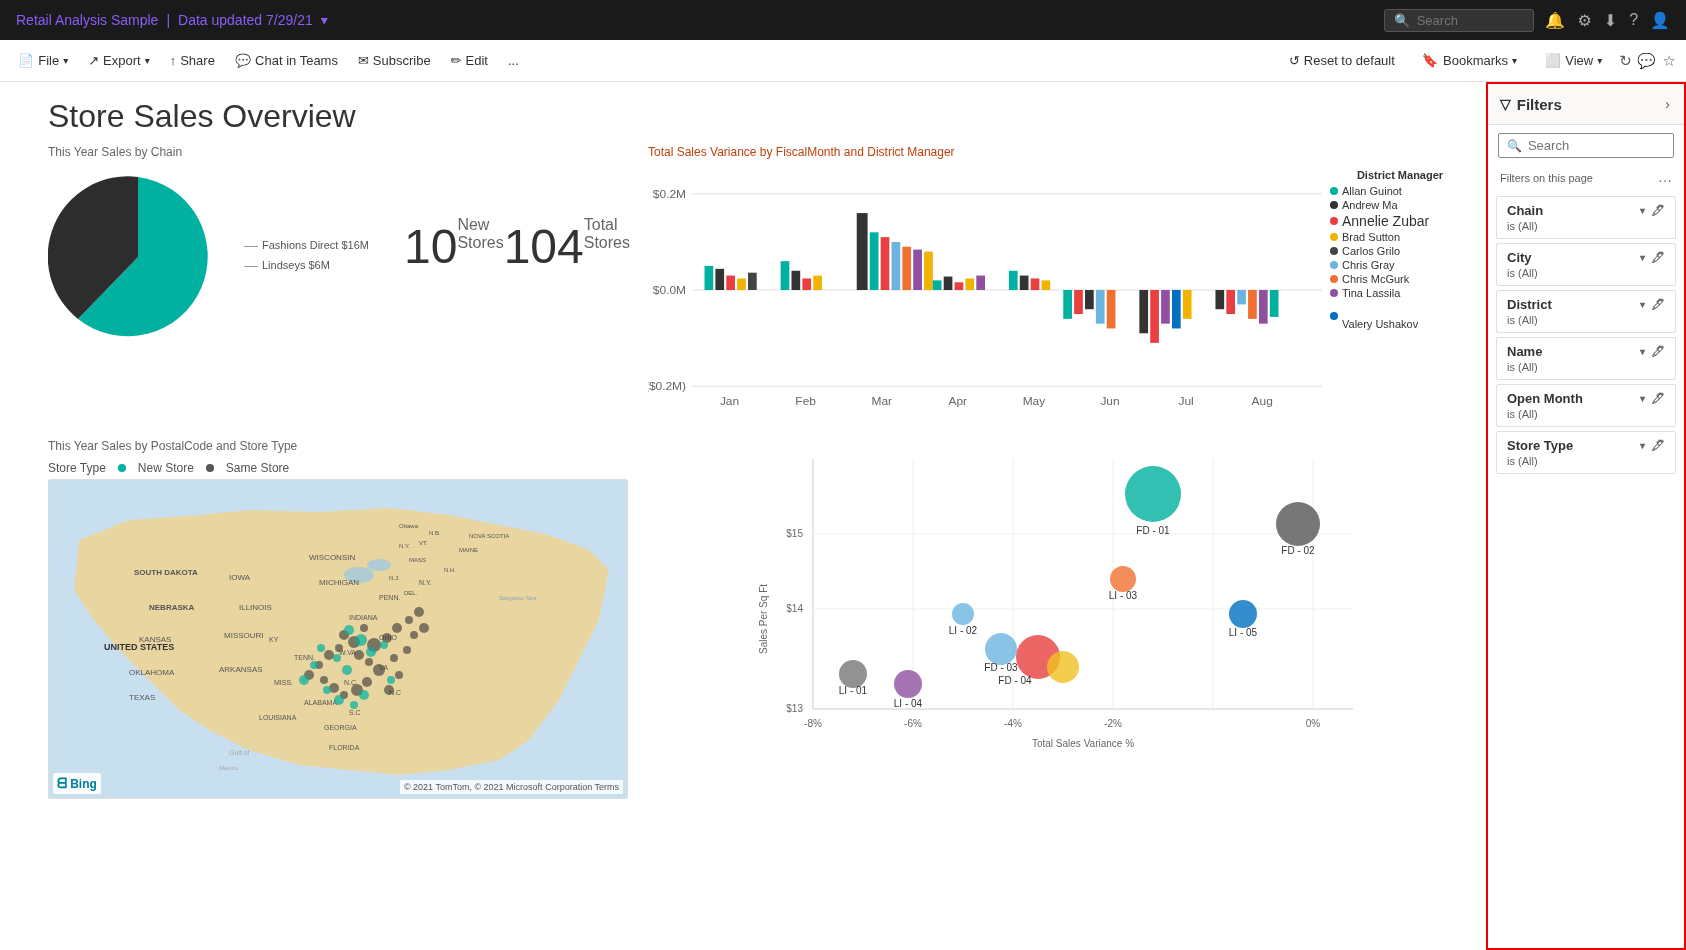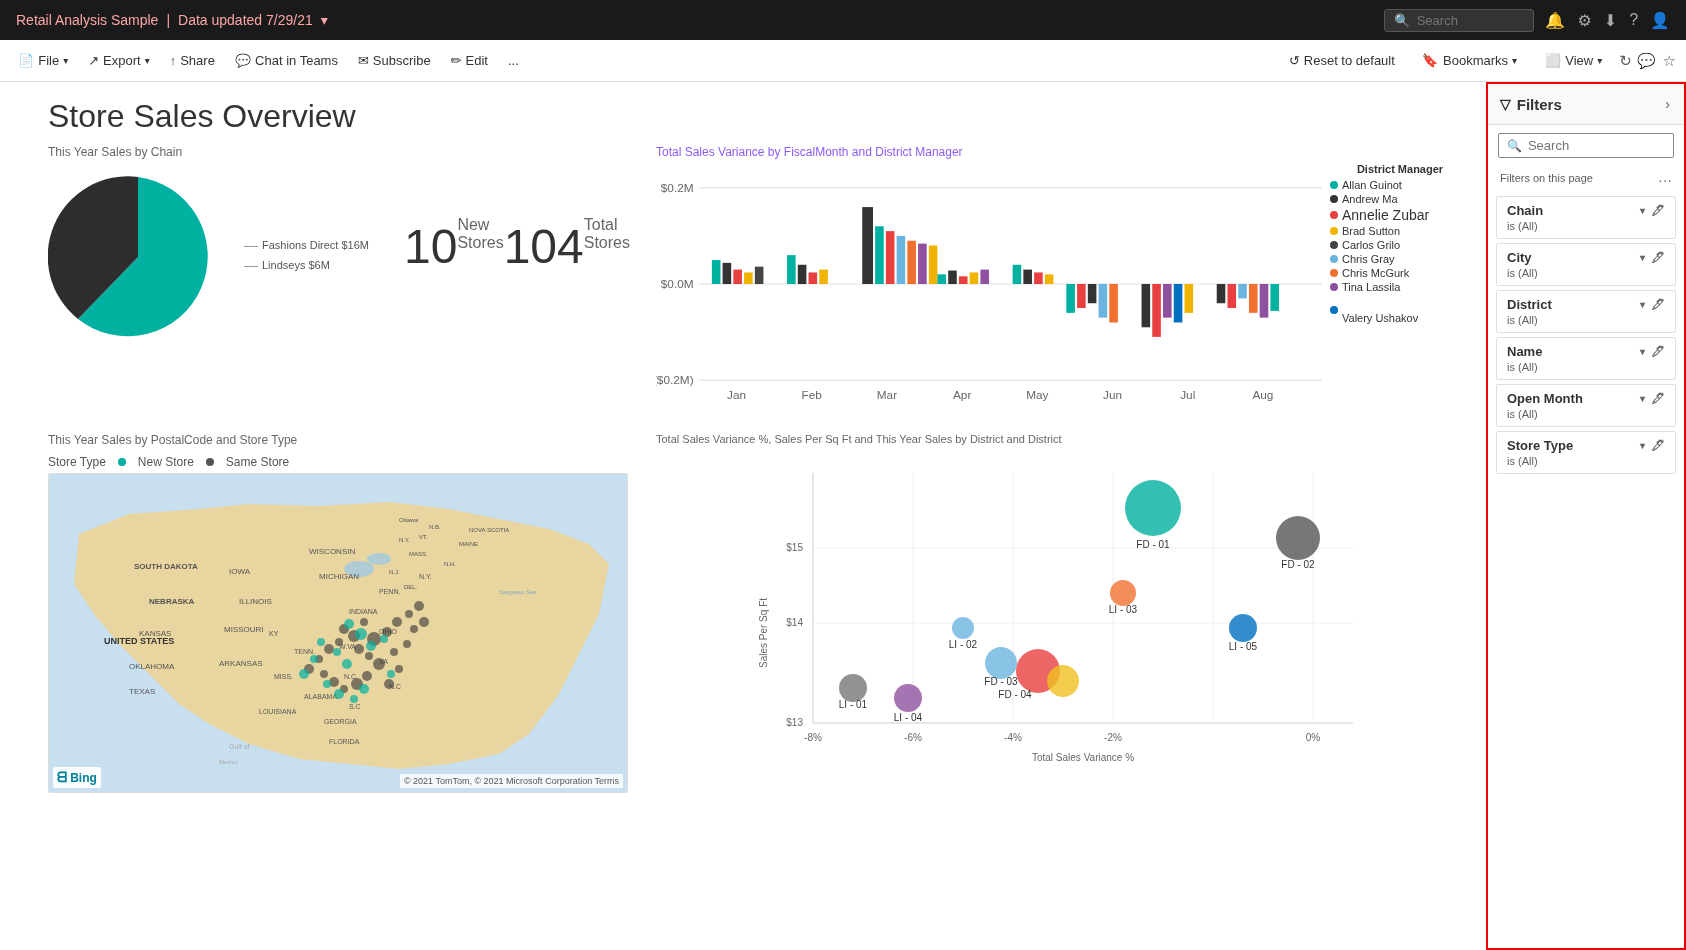--- a/index.html
+++ b/index.html
@@ -9,21 +9,21 @@
     .topbar {
       background: #1a1a1a;
       height: 40px;
       display: flex;
       align-items: center;
       justify-content: space-between;
       padding: 0 16px;
       color: #fff;
     }
     .topbar-title { font-size: 14px; color: #ddd; display: flex; align-items: center; gap: 8px; }
-    .topbar-title span { color: #fca5a5; }
+    .topbar-title span { color: #8b5cf6; }
     .topbar-right { display: flex; align-items: center; gap: 12px; }
     .search-box {
       background: #333;
       border: 1px solid #555;
       border-radius: 3px;
       display: flex;
       align-items: center;
       padding: 3px 10px;
       gap: 6px;
       width: 150px;
@@ -103,21 +103,21 @@
     
     .kpi-section {
       flex: 0 0 200px;
       display: flex;
       flex-direction: row;
       justify-content: center;
       align-items: center;
     }
     .kpi-number { font-size: 48px; font-weight: 300; color: #333; }
     .kpi-label { font-size: 16px; color: #666; margin-bottom: 24px; }
-    .variance-title { font-size: 12px; color: #8b5cf6; }
+    .variance-title { font-size: 12px; color: #c2410c; margin-bottom: 6px; }
 
     
     .legend-box {
       position: absolute;
       right: 0;
       top: 0;
       font-size: 11px;
       color: #333;
     }
     .legend-title { font-weight: 600; margin-bottom: 4px; font-size: 11px; text-align: center; }
@@ -202,21 +202,21 @@
     .map-dot-teal { fill: #00b0a0; opacity: 0.7; }
     .map-dot-dark { fill: #333; opacity: 0.6; }
 
     .bing-logo { position: absolute; bottom: 4px; left: 4px; font-size: 11px; font-weight: 700; color: #00809d; background: rgba(255,255,255,0.9); padding: 2px 4px; border-radius: 2px; }
     .map-copyright { position: absolute; bottom: 4px; right: 4px; font-size: 9px; color: #555; }
 
     .collapse-btn { background: none; border: none; cursor: pointer; font-size: 14px; color: #605e5c; padding: 2px; }
 
     .content-left { flex: 1; overflow: hidden; padding-left: 48px; }
 
-    .top-charts { display: flex; gap: 8px; }
+    .top-charts { display: flex; gap: 0; }
     .left-panel { flex: 0 0 600px; }
     .right-panel { flex: 1; position: relative; }
   </style>
 </head>
 <body>
 
 <div class="topbar">
   <div class="topbar-title">
     <span>Retail Analysis Sample</span>
     <span>|</span>
@@ -558,21 +558,20 @@
             <span style="font-size:14px; font-weight:bold; color:#00809d;">ᗺ</span>
             <span style="font-size:12px; font-weight:bold; color:#00809d;">Bing</span>
           </div>
           <div class="map-copyright" style="font-size:9px; color:#555; background:rgba(255,255,255,0.8); padding:2px 4px;">
             <span>© 2021 TomTom, © 2021 Microsoft Corporation Terms</span>
           </div>
         </div>
       </div>
 
       <div class="scatter-section">
-        <div class="section-label" style="font-size:11px;">Total Sales Variance %, Sales Per Sq Ft and This Year Sales by District and District</div>
         <svg class="scatter-svg" viewBox="0 0 620 320" preserveAspectRatio="xMidYMid meet">
 
           <line x1="60" y1="20" x2="60" y2="270" stroke="#ccc" stroke-width="1"></line>
           <line x1="60" y1="270" x2="600" y2="270" stroke="#ccc" stroke-width="1"></line>
 
           <line x1="160" y1="20" x2="160" y2="270" stroke="#eee" stroke-width="1"></line>
           <line x1="260" y1="20" x2="260" y2="270" stroke="#eee" stroke-width="1"></line>
           <line x1="360" y1="20" x2="360" y2="270" stroke="#eee" stroke-width="1"></line>
           <line x1="460" y1="20" x2="460" y2="270" stroke="#eee" stroke-width="1"></line>
           <line x1="560" y1="20" x2="560" y2="270" stroke="#eee" stroke-width="1"></line>

